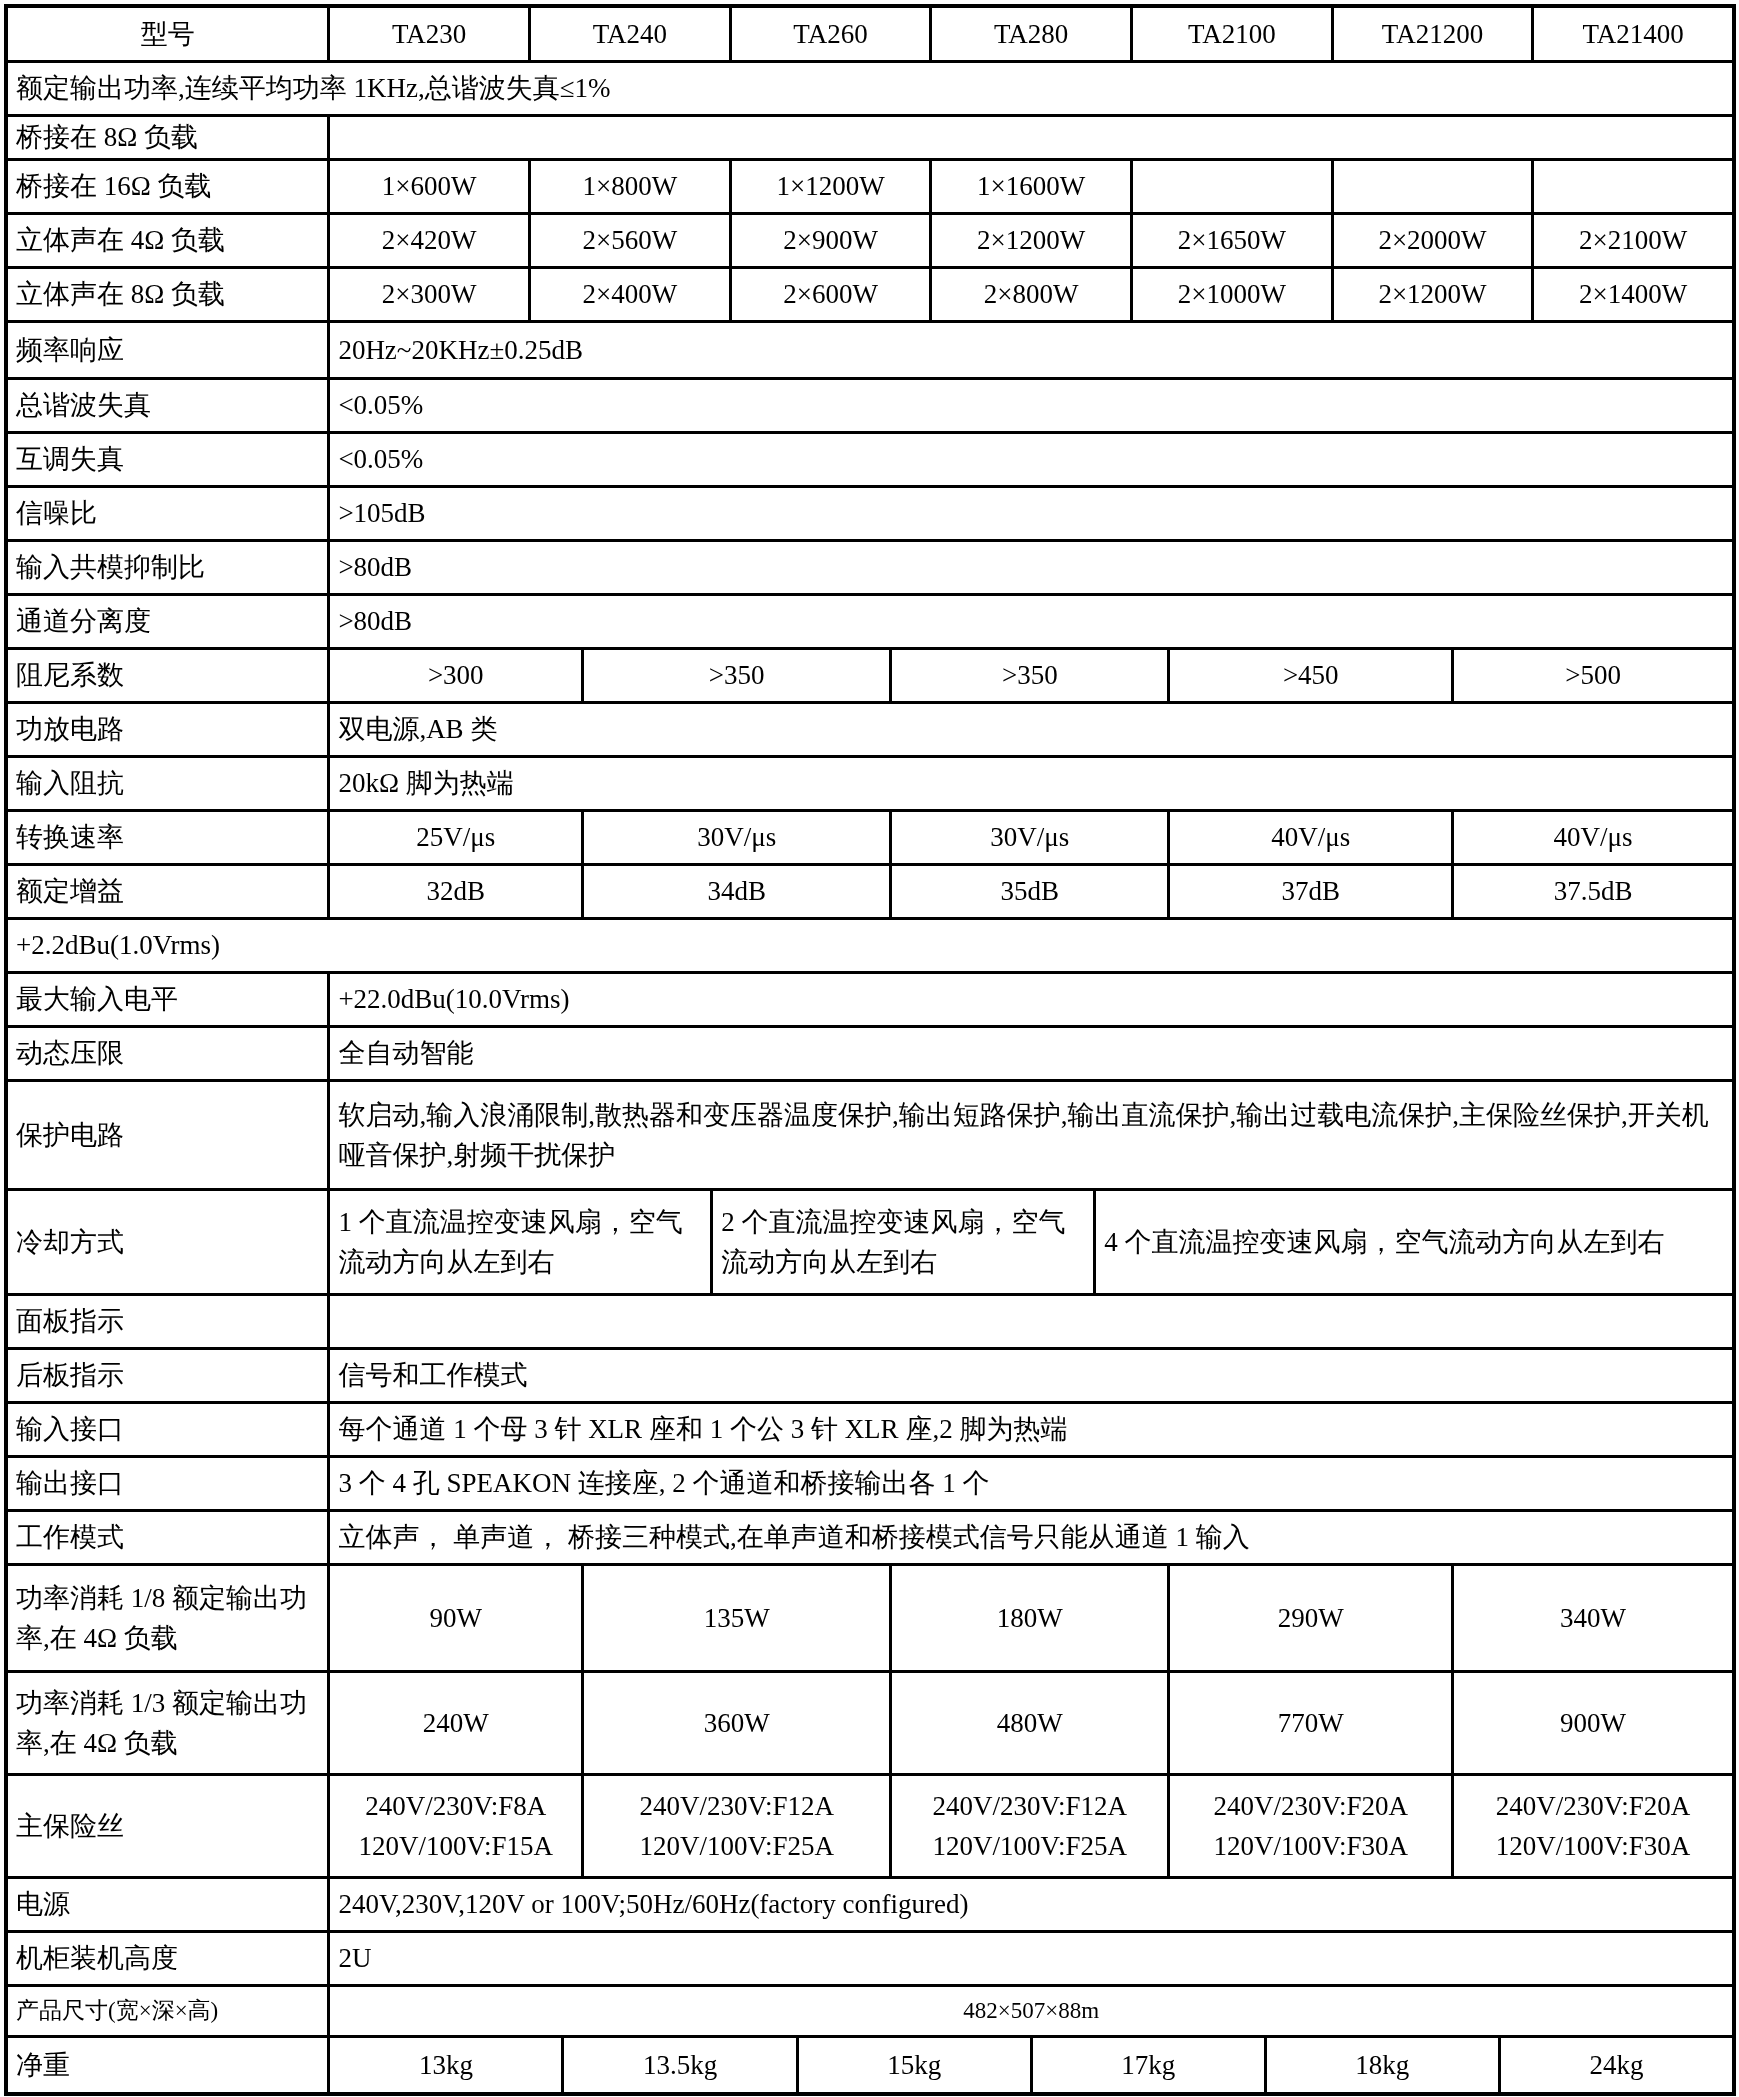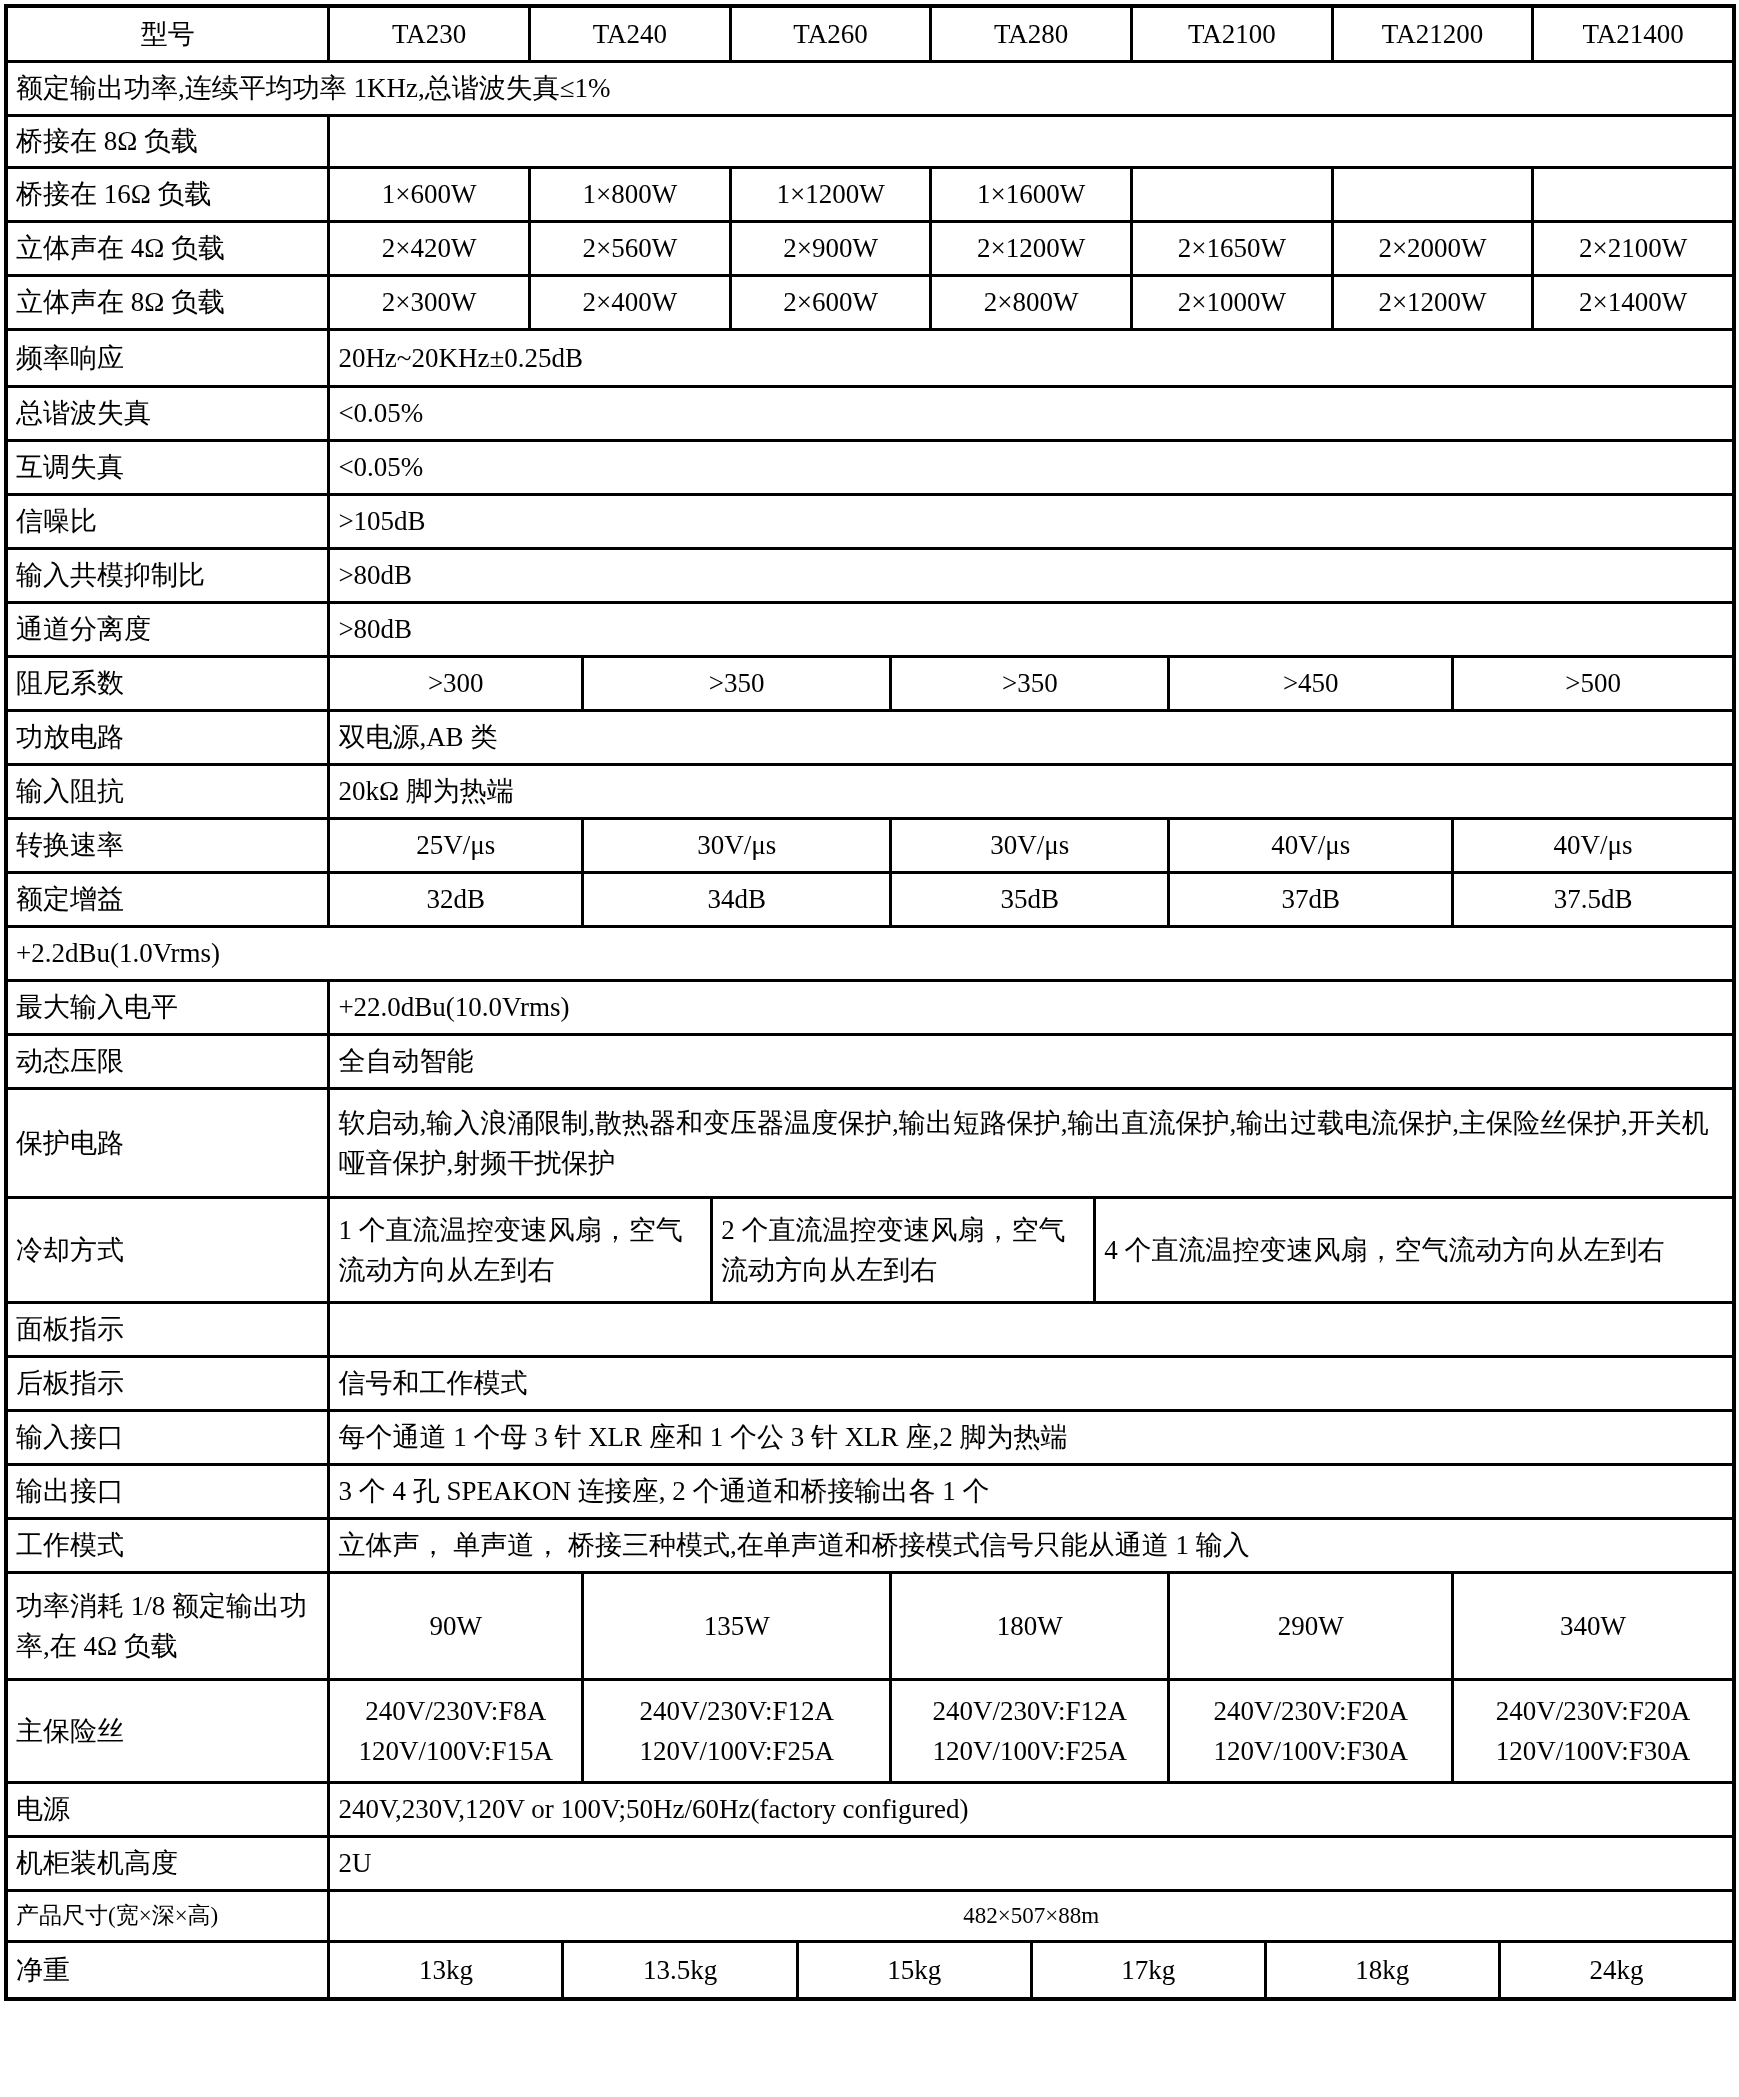--- a/index.html
+++ b/index.html
@@ -61,21 +61,21 @@
         <div class="cell a-c" style="flex: 1 1 0px;">TA2100</div>
         <div class="cell a-c" style="flex: 1 1 0px;">TA21200</div>
         <div class="cell a-c" style="flex: 1 1 0px;">TA21400</div>
       </div>
     </div>
     <div class="row" style="height: 54px;">
       <div class="vals">
         <div class="cell a-l" style="flex: 1 1 0px;">额定输出功率,连续平均功率 1KHz,总谐波失真≤1%</div>
       </div>
     </div>
-    <div class="row" style="height: 52px;">
+    <div class="row" style="height: 44px;">
       <div class="cell label a-l">桥接在 8Ω 负载</div>
     </div>
     <div class="row" style="height: 54px;">
       <div class="cell label a-l">桥接在 16Ω 负载</div>
       <div class="vals">
         <div class="cell a-c" style="flex: 1 1 0px;">1×600W</div>
         <div class="cell a-c" style="flex: 1 1 0px;">1×800W</div>
         <div class="cell a-c" style="flex: 1 1 0px;">1×1200W</div>
         <div class="cell a-c" style="flex: 1 1 0px;">1×1600W</div>
         <div class="cell a-c" style="flex: 1 1 0px;"></div>
@@ -244,20 +244,30 @@
       </div>
     </div>
     <div class="row" style="height: 107px;">
       <div class="cell label a-l">功率消耗 1/8 额定输出功率,在 4Ω 负载</div>
       <div class="vals">
         <div class="cell a-c" style="flex: 0.9 0.9 0px;">90W</div>
         <div class="cell a-c" style="flex: 1.1 1.1 0px;">135W</div>
         <div class="cell a-c" style="flex: 0.99 0.99 0px;">180W</div>
         <div class="cell a-c" style="flex: 1.01 1.01 0px;">290W</div>
         <div class="cell a-c" style="flex: 1 1 0px;">340W</div>
+      </div>
+    </div>
+    <div class="row" style="height: 103px;">
+      <div class="cell label a-l">功率消耗 1/3 额定输出功率,在 4Ω 负载</div>
+      <div class="vals">
+        <div class="cell a-c" style="flex: 0.9 0.9 0px;">240W</div>
+        <div class="cell a-c" style="flex: 1.1 1.1 0px;">360W</div>
+        <div class="cell a-c" style="flex: 0.99 0.99 0px;">480W</div>
+        <div class="cell a-c" style="flex: 1.01 1.01 0px;">770W</div>
+        <div class="cell a-c" style="flex: 1 1 0px;">900W</div>
       </div>
     </div>
     <div class="row" style="height: 103px;">
       <div class="cell label a-l">主保险丝</div>
       <div class="vals">
         <div class="cell a-c" style="flex: 0.9 0.9 0px;">240V/230V:F8A
 120V/100V:F15A</div>
         <div class="cell a-c" style="flex: 1.1 1.1 0px;">240V/230V:F12A
 120V/100V:F25A</div>
         <div class="cell a-c" style="flex: 0.99 0.99 0px;">240V/230V:F12A

